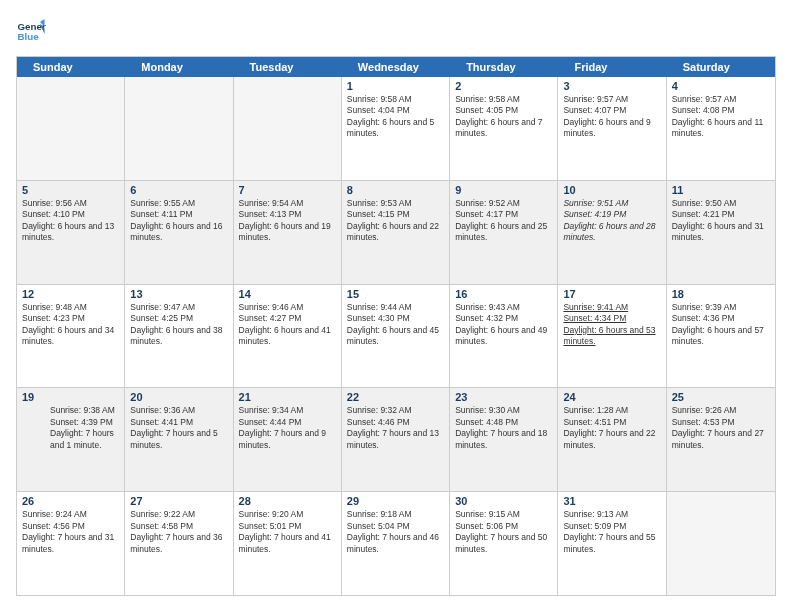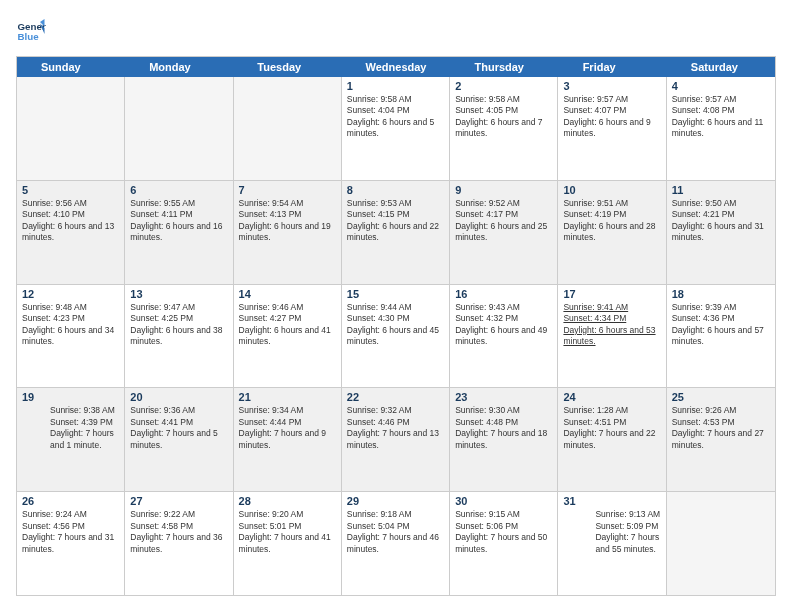--- a/index.html
+++ b/index.html
@@ -52,21 +52,21 @@
     }
     .cal-header {
       display: grid;
       grid-template-columns: repeat(7, 1fr);
       background: #2a6db5;
     }
     .cal-header-cell {
       color: #fff;
       font-size: 11px;
       font-weight: bold;
-      padding: 4px 24px;
+      padding: 4px 16px;
       text-align: left;
     }
     .cal-body {
       display: flex;
       flex-direction: column;
       flex: 1;
     }
     .cal-row {
       display: grid;
       grid-template-columns: repeat(7, 1fr);
@@ -197,21 +197,21 @@
 Daylight: 6 hours and 22 minutes.</div>
           </div>
           <div class="cal-cell shaded">
             <div class="day-num">9</div>
             <div class="day-info" style="white-space: pre-line;">Sunrise: 9:52 AM
 Sunset: 4:17 PM
 Daylight: 6 hours and 25 minutes.</div>
           </div>
           <div class="cal-cell shaded">
             <div class="day-num">10</div>
-            <div class="day-info" style="white-space: pre-line;">Sunrise: 9:51 AM
+            <div class="day-info" style="white-space: pre-line; font-style: italic;">Sunrise: 9:51 AM
 Sunset: 4:19 PM
 Daylight: 6 hours and 28 minutes.</div>
           </div>
           <div class="cal-cell shaded">
             <div class="day-num">11</div>
             <div class="day-info" style="white-space: pre-line;">Sunrise: 9:50 AM
 Sunset: 4:21 PM
 Daylight: 6 hours and 31 minutes.</div>
           </div>
         </div>
@@ -329,21 +329,21 @@
 Daylight: 7 hours and 46 minutes.</div>
           </div>
           <div class="cal-cell">
             <div class="day-num">30</div>
             <div class="day-info" style="white-space: pre-line;">Sunrise: 9:15 AM
 Sunset: 5:06 PM
 Daylight: 7 hours and 50 minutes.</div>
           </div>
           <div class="cal-cell">
             <div class="day-num">31</div>
-            <div class="day-info" style="white-space: pre-line; margin-left: 32px;">Sunrise: 9:13 AM
+            <div class="day-info" style="white-space: pre-line;">Sunrise: 9:13 AM
 Sunset: 5:09 PM
 Daylight: 7 hours and 55 minutes.</div>
           </div>
           <div class="cal-cell empty"></div>
         </div>
       </div>
   </div>
 </div>
 
 </body></html>

